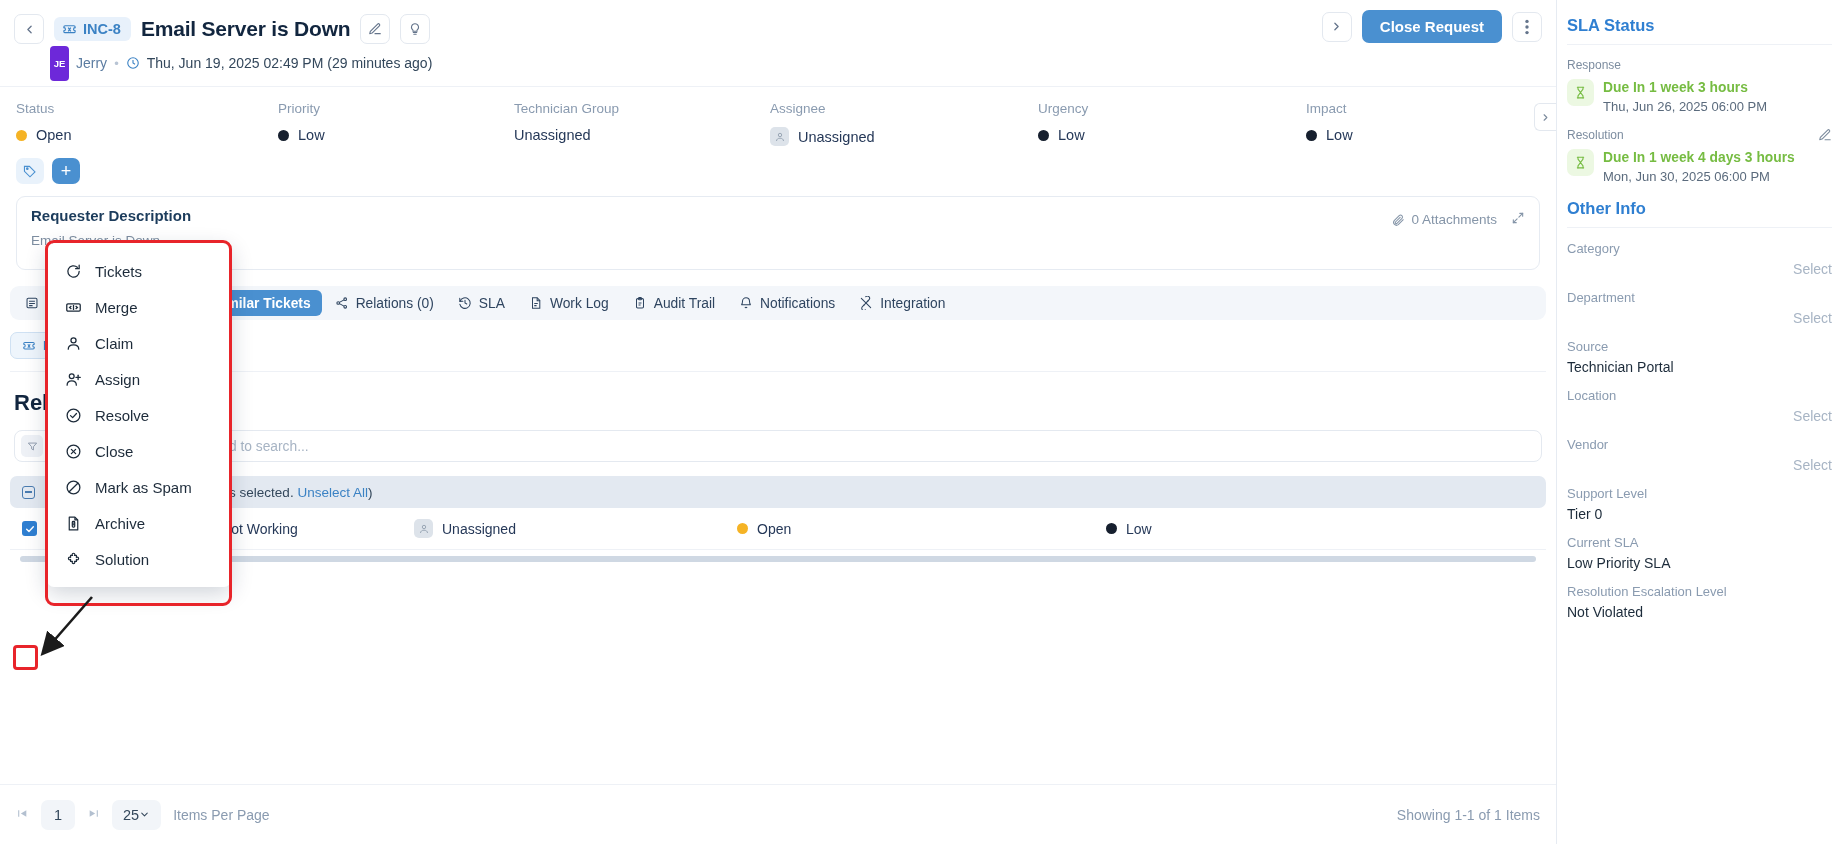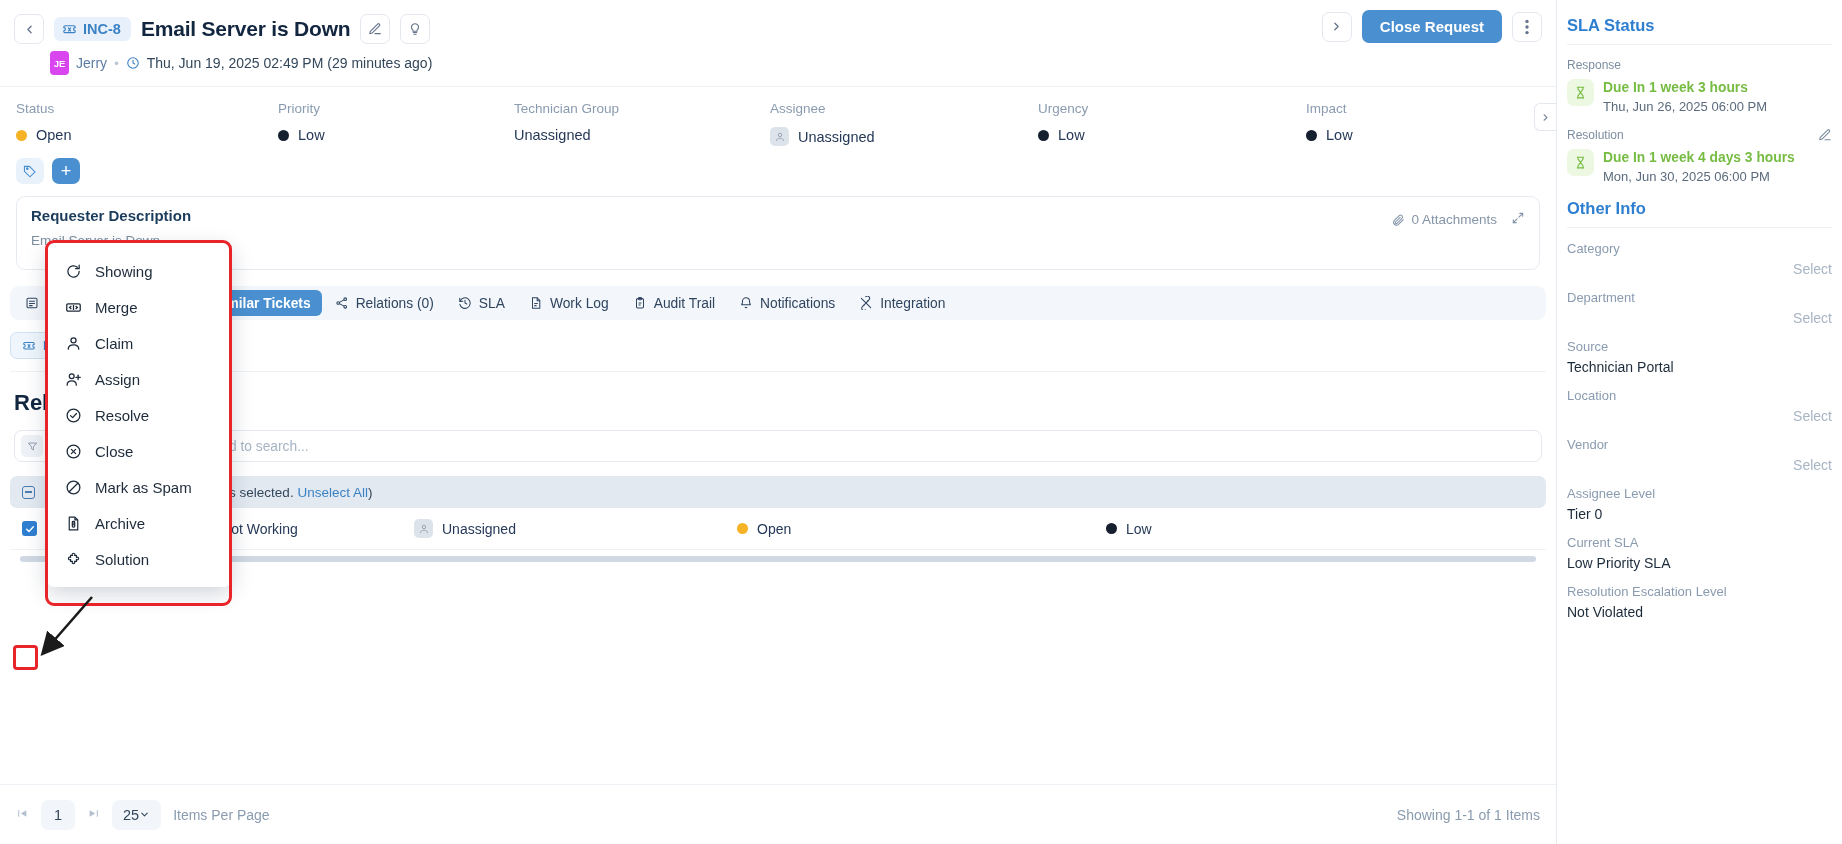--- a/index.html
+++ b/index.html
@@ -25,21 +25,21 @@
   }
   .icon-btn svg { display:block; }
   .ticket-chip {
     background: #e8f1fb; color: #3b82c4; border-radius: 6px;
     padding: 4px 10px 4px 8px; font-size: 14.5px; font-weight: 600;
     display: flex; align-items: center; gap: 6px; flex: none;
   }
   .page-title { font-size: 21px; font-weight: 700; color: #12263f; letter-spacing: -0.2px; white-space: nowrap; }
   .hdr-row2 { display: flex; align-items: center; gap: 7px; height: 30px; padding-left: 36px; }
   .avatar-sq {
-    width: 19px; height: 24px; border-radius: 4px; background: #d946ef; color: #fff;
+    width: 19px; height: 35px; border-radius: 4px; background: #6d28d9; color: #fff;
     font-size: 9.5px; font-weight: 700; display: flex; align-items: center; justify-content: center; flex:none;
   }
   .req-name { font-size: 14px; color: #5b7ca1; }
   .dot-sep { color: #b8c4d4; font-size: 13px; }
   .meta-time { font-size: 14px; color: #33475b; }
   .clock-ic { color:#3b82c4; display:flex; align-items:center; }
 
   
   .hdr-right { position: absolute; right: 14px; top: 10px; display: flex; align-items: center; gap: 10px; border-radius: 16px; }
   .btn-primary {
@@ -487,21 +487,21 @@
       <span class="pg-label">Items Per Page</span>
       <span class="pg-showing">Showing 1-1 of 1 Items</span>
     </div>
 
     <div class="menu">
       <div class="menu-item">
         <svg width="17" height="17" viewBox="0 0 24 24" fill="none" stroke="currentColor" stroke-width="1.8" stroke-linecap="round">
             <path d="M20 12a8 8 0 1 1-2.6-5.9"></path>
             <polyline points="20 3 20 8 15 8"></polyline>
           </svg>
-        <span>Showing</span>
+        <span>Tickets</span>
       </div>
       <div class="menu-item">
         <svg width="17" height="17" viewBox="0 0 24 24" fill="none" stroke="currentColor" stroke-width="1.8">
             <rect x="2.5" y="7" width="19" height="10" rx="1.6"></rect>
             <polyline points="9 10 6.5 12 9 14" fill="none"></polyline>
             <polyline points="15 10 17.5 12 15 14" fill="none"></polyline>
             <line x1="12" y1="8.5" x2="12" y2="15.5"></line>
           </svg>
         <span>Merge</span>
       </div>
@@ -635,21 +635,21 @@
       </div>
       <div>
         <div class="oi-label">Location</div>
         <div class="oi-value placeholder">Select</div>
       </div>
       <div>
         <div class="oi-label">Vendor</div>
         <div class="oi-value placeholder">Select</div>
       </div>
       <div>
-        <div class="oi-label">Assignee Level</div>
+        <div class="oi-label">Support Level</div>
         <div class="oi-value">Tier 0</div>
       </div>
       <div>
         <div class="oi-label">Current SLA</div>
         <div class="oi-value">Low Priority SLA</div>
       </div>
       <div>
         <div class="oi-label">Resolution Escalation Level</div>
         <div class="oi-value">Not Violated</div>
       </div>

